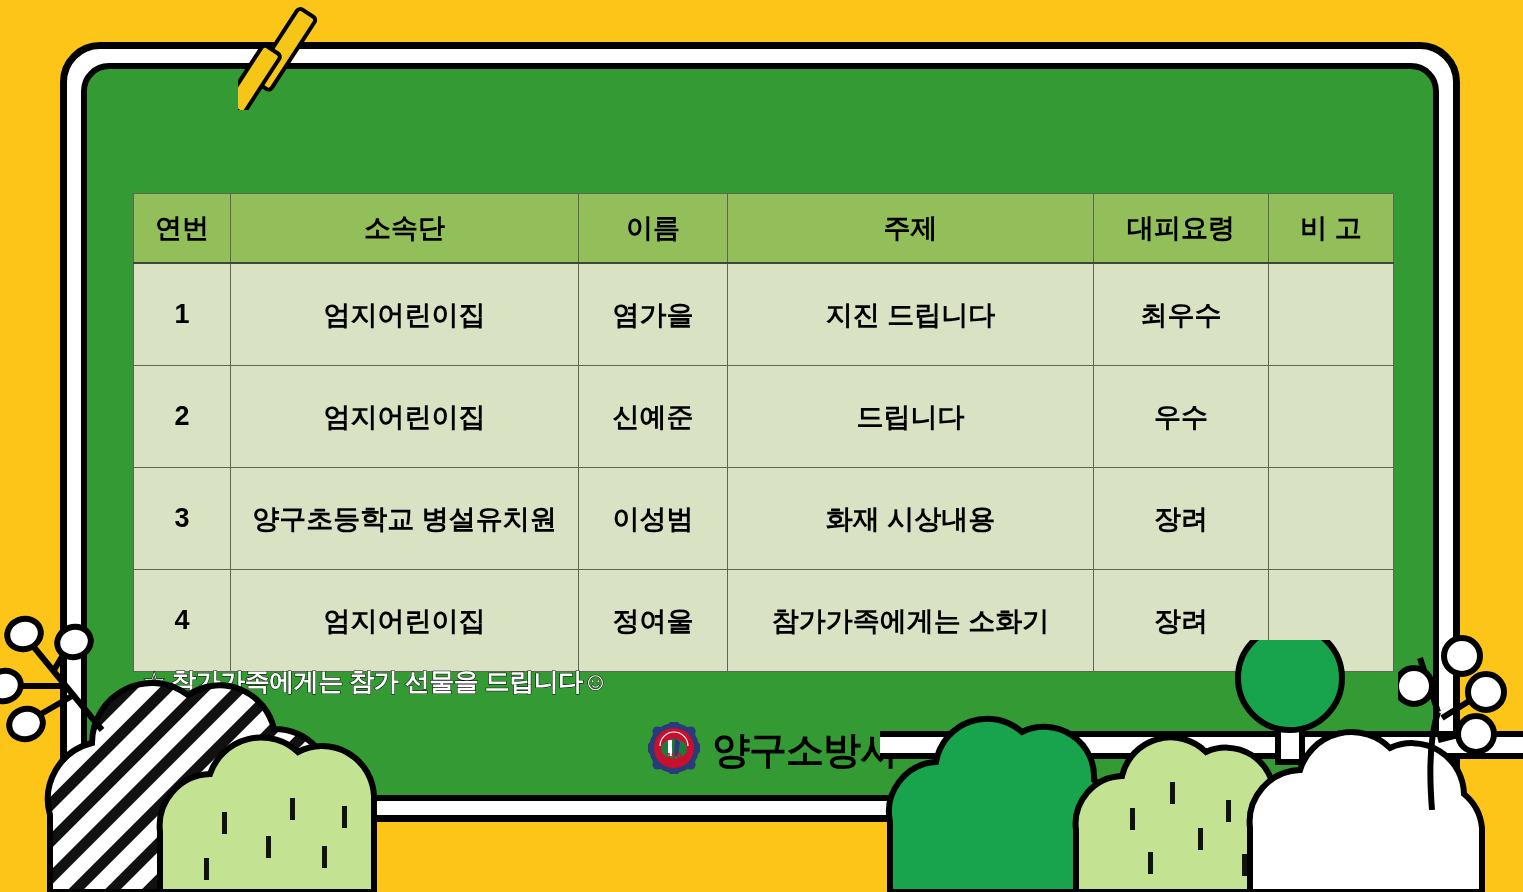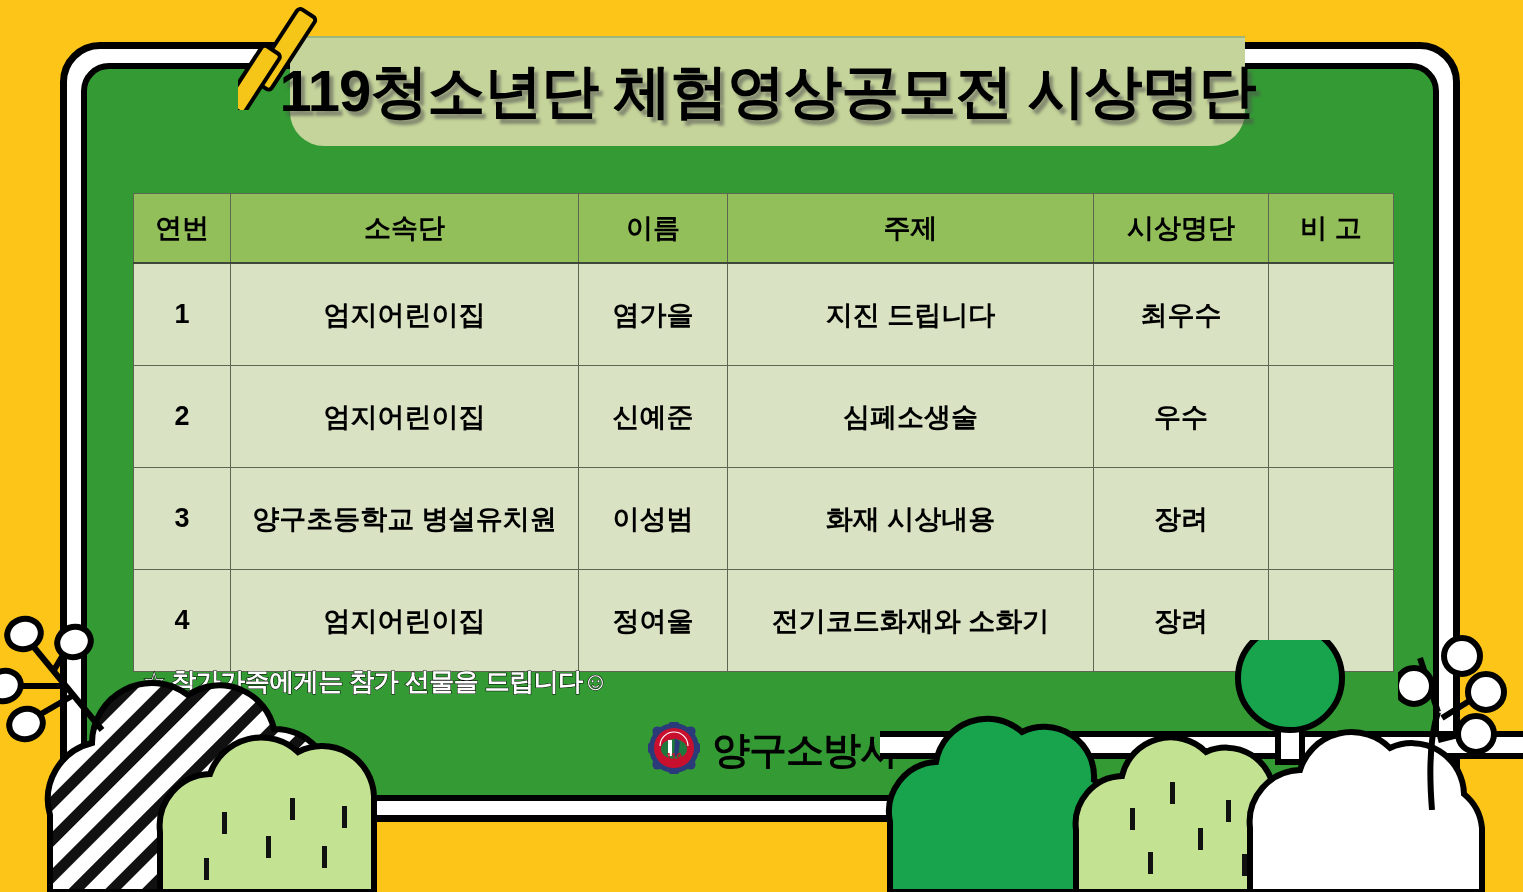--- a/index.html
+++ b/index.html
@@ -171,74 +171,71 @@
 
   <div class="sparkles">
     <svg width="130" height="110" viewBox="0 0 130 110">
       <g stroke="#000000" stroke-width="4" fill="#f5c518">
         <rect x="36" y="6" width="21" height="86" rx="4" transform="rotate(33 46 49)"></rect>
         <rect x="5" y="44" width="21" height="70" rx="4" transform="rotate(33 15 79)"></rect>
       </g>
     </svg>
   </div>
 
-  <div class="title-banner">
-    <div class="title-text">119청소년단 체험영상공모전 시상명단</div>
-  </div>
 
   <div class="table-wrap">
     <table class="award">
       <colgroup>
         <col class="c-no">
           <col class="c-org">
           <col class="c-name">
         <col class="c-topic">
           <col class="c-award">
           <col class="c-note">
       </colgroup>
       <thead>
         <tr>
           <th>연번</th>
           <th>소속단</th>
           <th>이름</th>
           <th>주제</th>
-          <th>시상명단</th>
+          <th>대피요령</th>
           <th>비 고</th>
         </tr>
       </thead>
       <tbody>
         <tr>
           <td>1</td>
           <td>엄지어린이집</td>
           <td>염가을</td>
           <td>지진 드립니다</td>
           <td>최우수</td>
           <td></td>
         </tr>
         <tr>
           <td>2</td>
           <td>엄지어린이집</td>
           <td>신예준</td>
-          <td>심폐소생술</td>
+          <td>드립니다</td>
           <td>우수</td>
           <td></td>
         </tr>
         <tr>
           <td>3</td>
           <td>양구초등학교 병설유치원</td>
           <td>이성범</td>
           <td>화재 시상내용</td>
           <td>장려</td>
           <td></td>
         </tr>
         <tr>
           <td>4</td>
           <td>엄지어린이집</td>
           <td>정여울</td>
-          <td>전기코드화재와 소화기</td>
+          <td>참가가족에게는 소화기</td>
           <td>장려</td>
           <td></td>
         </tr>
       </tbody>
     </table>
   </div>
 
   <div class="footnote">☆ 참가가족에게는 참가 선물을 드립니다☺</div>
 
   <div class="footer-logo">

